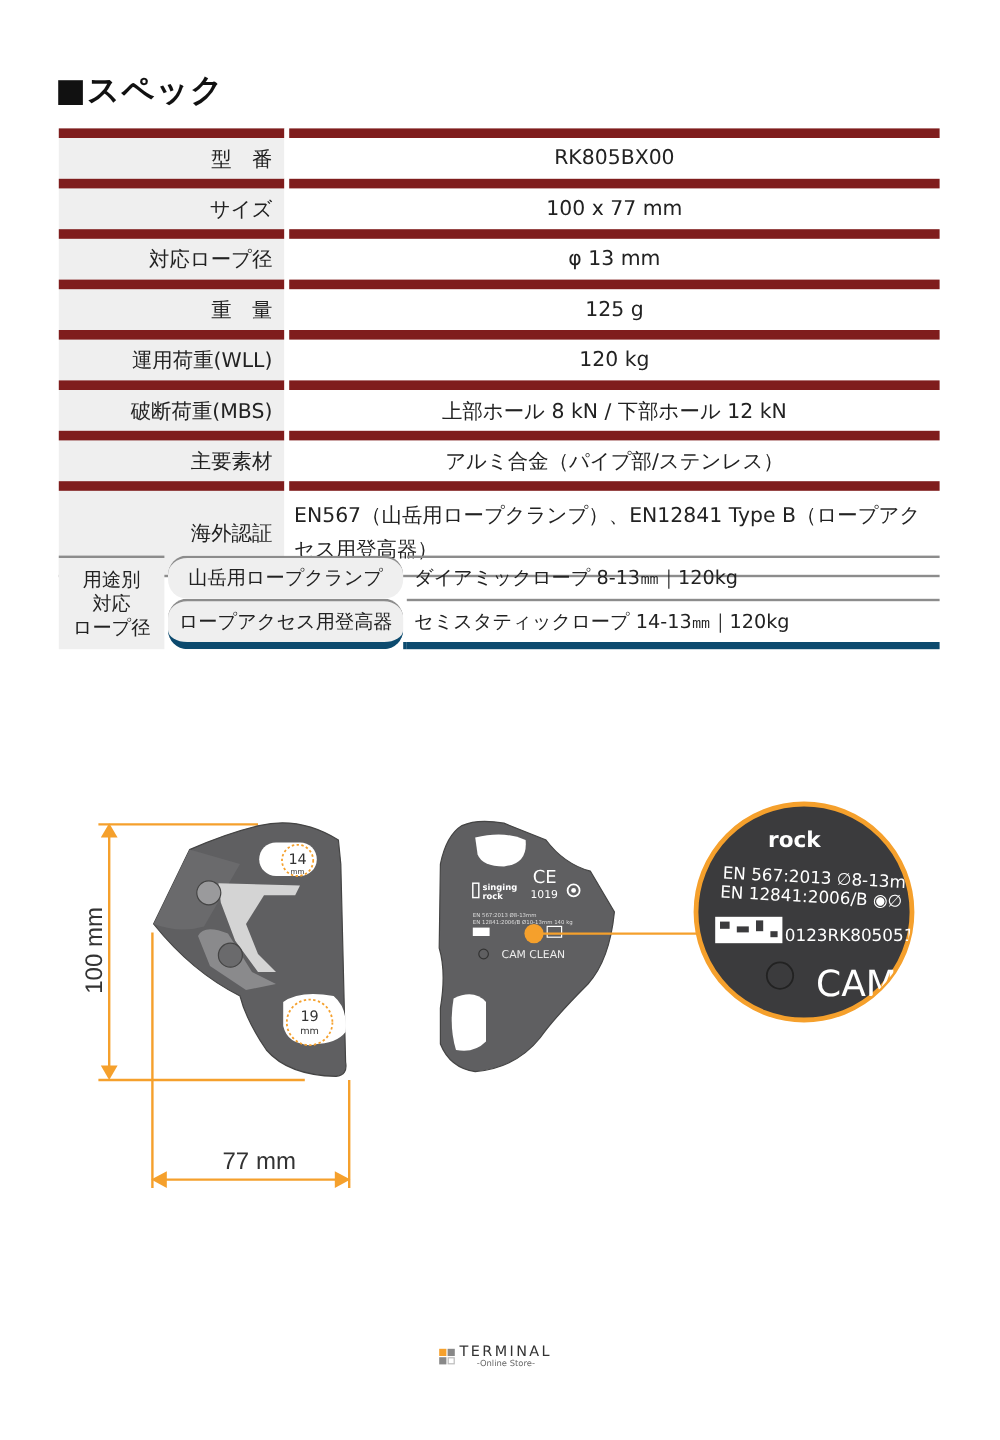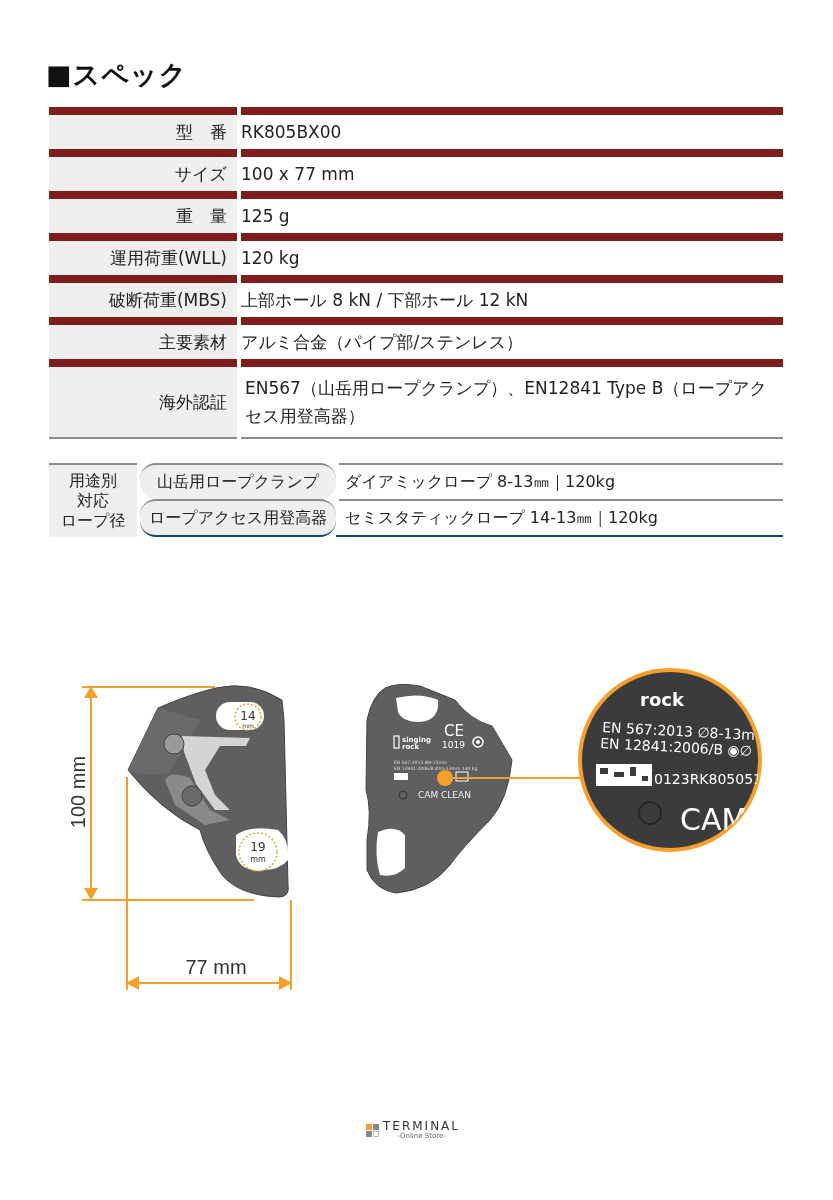--- a/index.html
+++ b/index.html
@@ -4,25 +4,25 @@
 <style>
   html,body{margin:0;padding:0;background:#fff;}
   body{width:833px;height:1200px;position:relative;overflow:hidden;font-family:"DejaVu Sans","Liberation Sans",sans-serif;color:#222;}
   .title{position:absolute;left:46px;top:57px;font-size:27px;font-weight:bold;letter-spacing:1px;color:#111;}
   .spec{position:absolute;left:49px;top:107px;width:734px;border-collapse:separate;border-spacing:0;}
   .spec td{border-top:8px solid #7f1d1d;font-size:17px;height:34px;padding:0;}
   .spec tr:last-child td{border-bottom:2px solid #8c8c8c;}
   .spec td.lab{width:178px;background:#efefef;text-align:right;padding-right:10px;}
   .spec td.gap{width:4px;border-top:none;border-bottom:none;background:#fff;}
   .spec tr:last-child td.gap{border-bottom:none;}
-  .spec td.val{}
+  .spec td.val{text-align:center;}
   .spec td.val.left{text-align:left;padding:4px 4px;line-height:28px;}
   .use{position:absolute;left:49px;top:463px;width:734px;border-collapse:separate;border-spacing:0;}
   .use td{border-top:2px solid #8c8c8c;font-size:16px;height:34px;padding:0;}
-  .use tr:last-child td{border-bottom:2px solid #0c4a6e;}
+  .use tr:last-child td{border-bottom:6px solid #0c4a6e;}
   .use td.cat{width:88px;background:#efefef;text-align:center;line-height:20px;font-size:16px;}
   .use td.sub{width:196px;background:#efefef;text-align:center;border-radius:16px;}
   .use td.gap{width:3px;border-top:none;border-bottom:none;}
   .use td.v{padding-left:6px;}
   .figure{position:absolute;left:0;top:660px;width:833px;height:360px;}
   .footer{position:absolute;left:366px;top:1120px;display:flex;align-items:center;}
   .logo-sq{display:grid;grid-template-columns:6px 6px;grid-gap:1px;margin-right:4px;}
   .logo-sq span{width:6px;height:6px;display:block;}
   .brand{font-size:12px;letter-spacing:2px;color:#333;line-height:12px;}
   .brand-sub{font-size:7px;color:#666;text-align:center;line-height:8px;}
@@ -36,20 +36,25 @@
   <tbody>
       <tr>
     <td class="lab">型　番</td>
     <td class="gap"></td>
     <td class="val">RK805BX00</td>
   </tr>
   <tr>
     <td class="lab">サイズ</td>
     <td class="gap"></td>
     <td class="val">100 x 77 mm</td>
+  </tr>
+  <tr>
+    <td class="lab">対応ロープ径</td>
+    <td class="gap"></td>
+    <td class="val">φ 13 mm</td>
   </tr>
   <tr>
     <td class="lab">重　量</td>
     <td class="gap"></td>
     <td class="val">125 g</td>
   </tr>
   <tr>
     <td class="lab">運用荷重(WLL)</td>
     <td class="gap"></td>
     <td class="val">120 kg</td>

